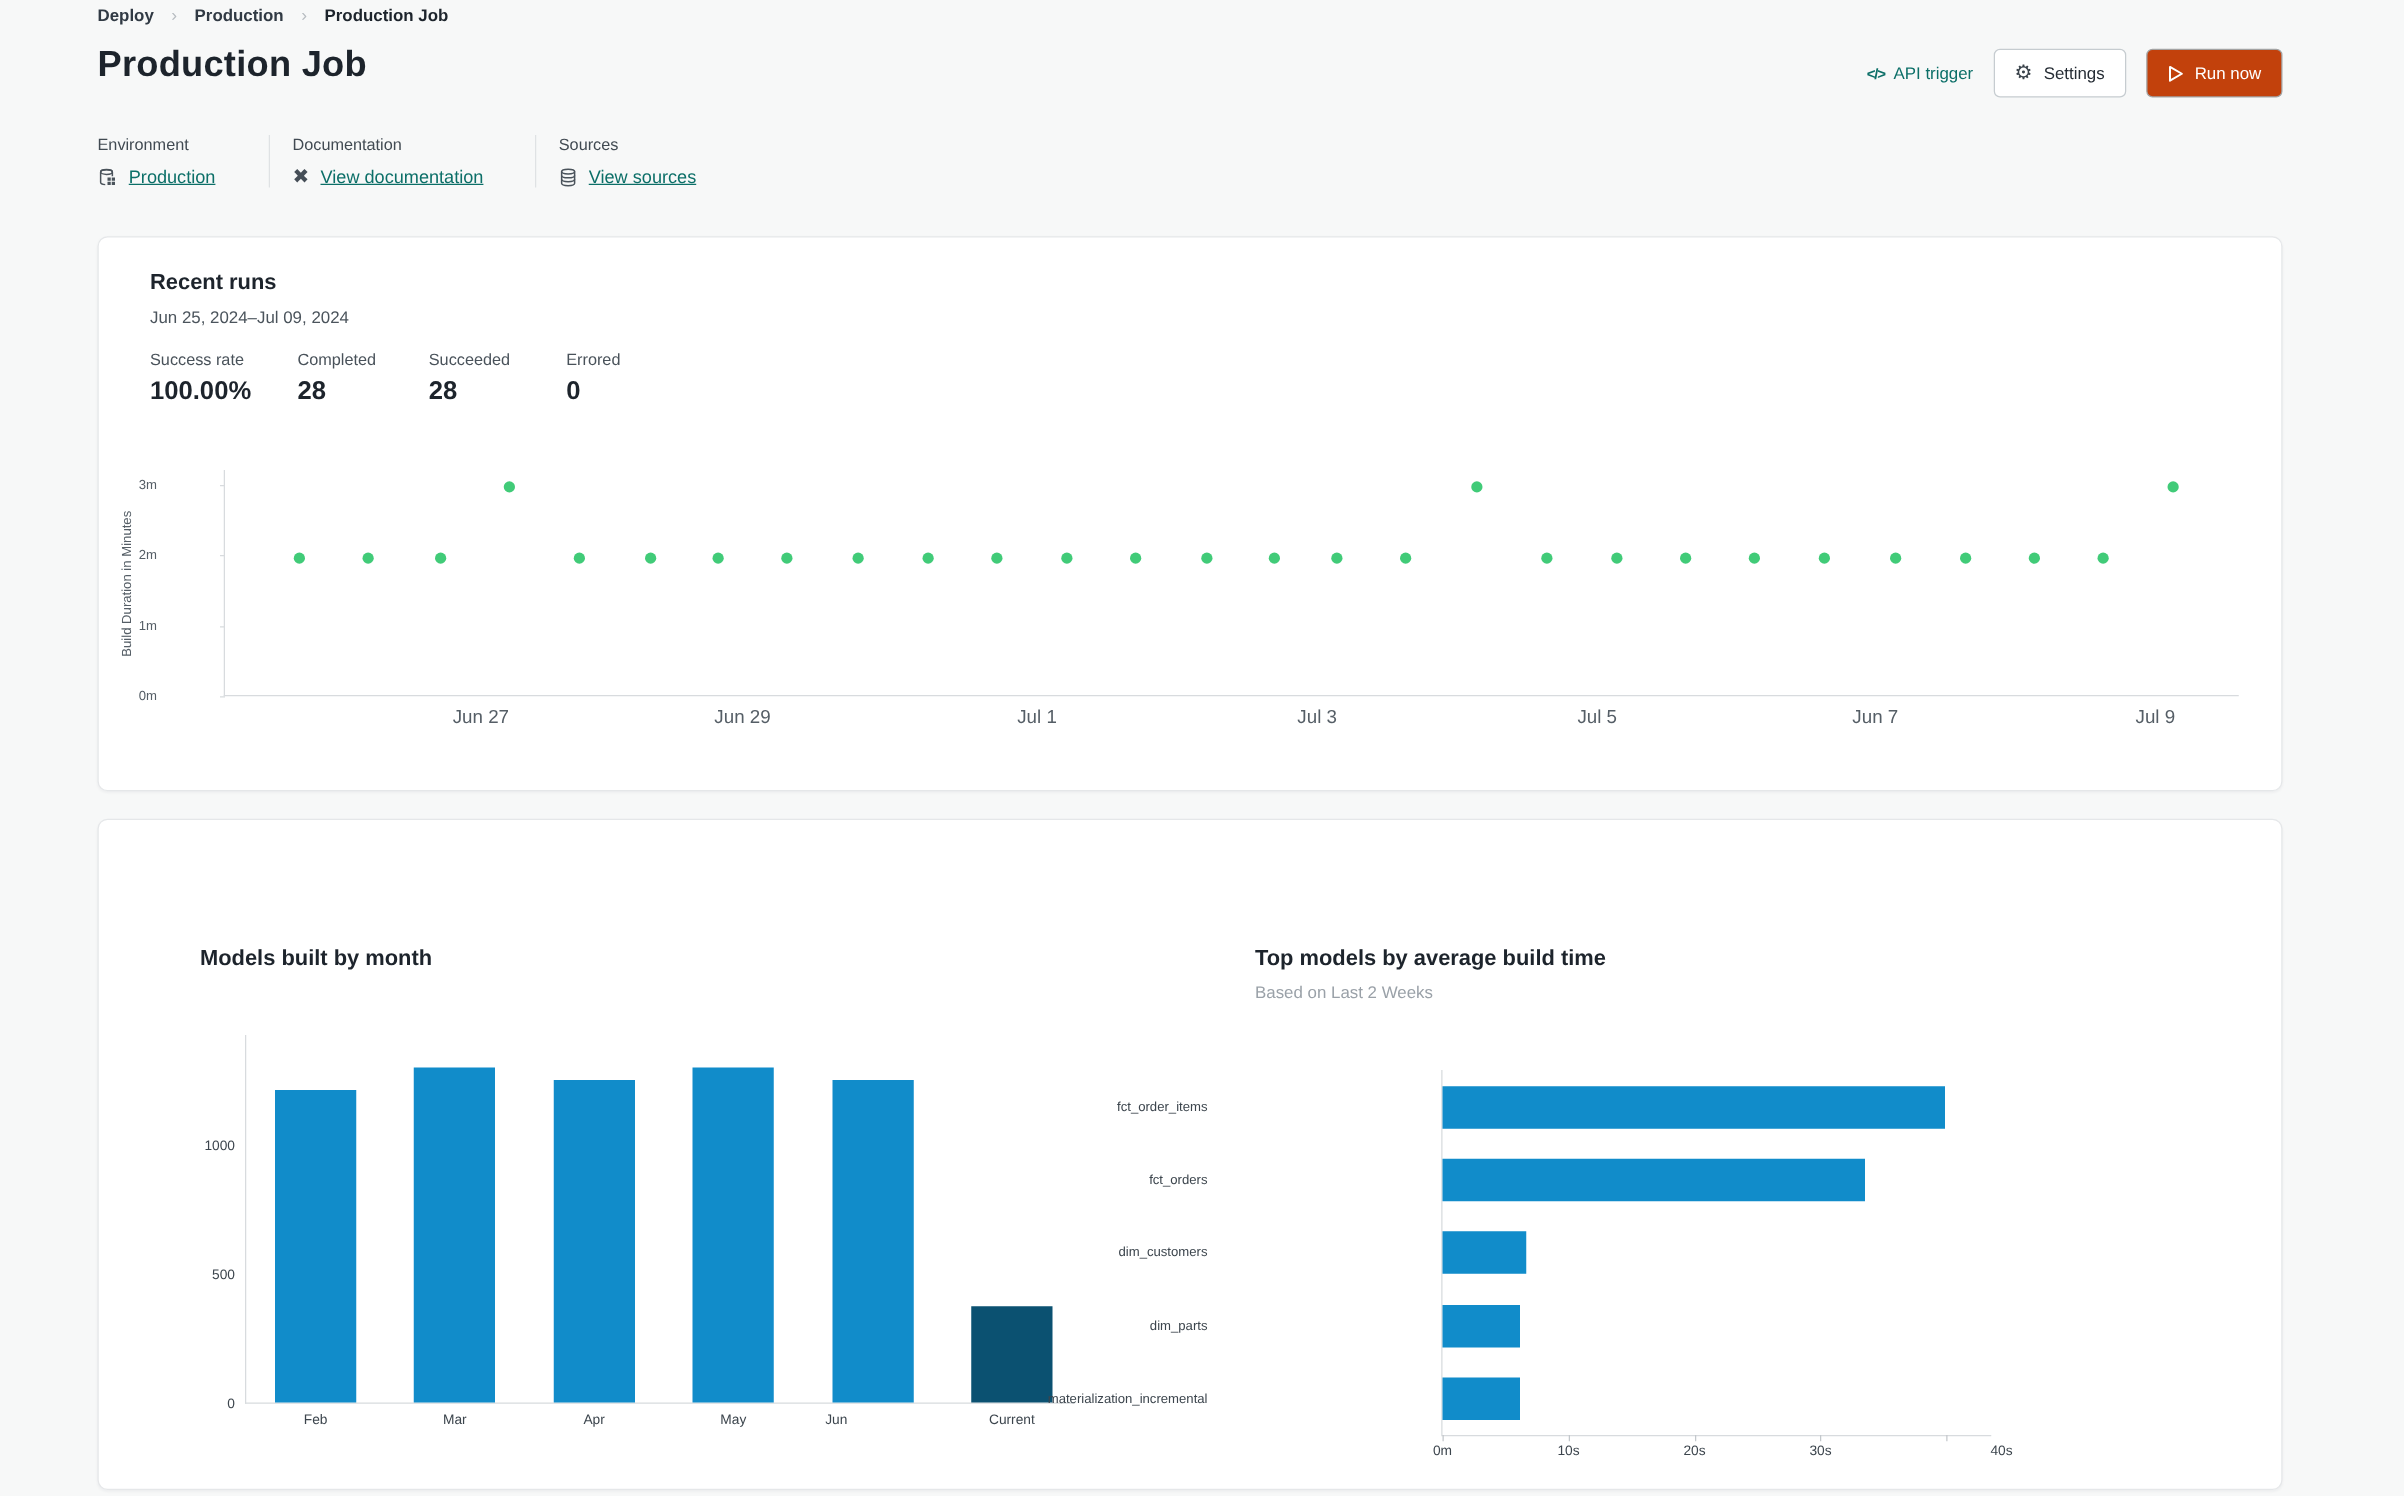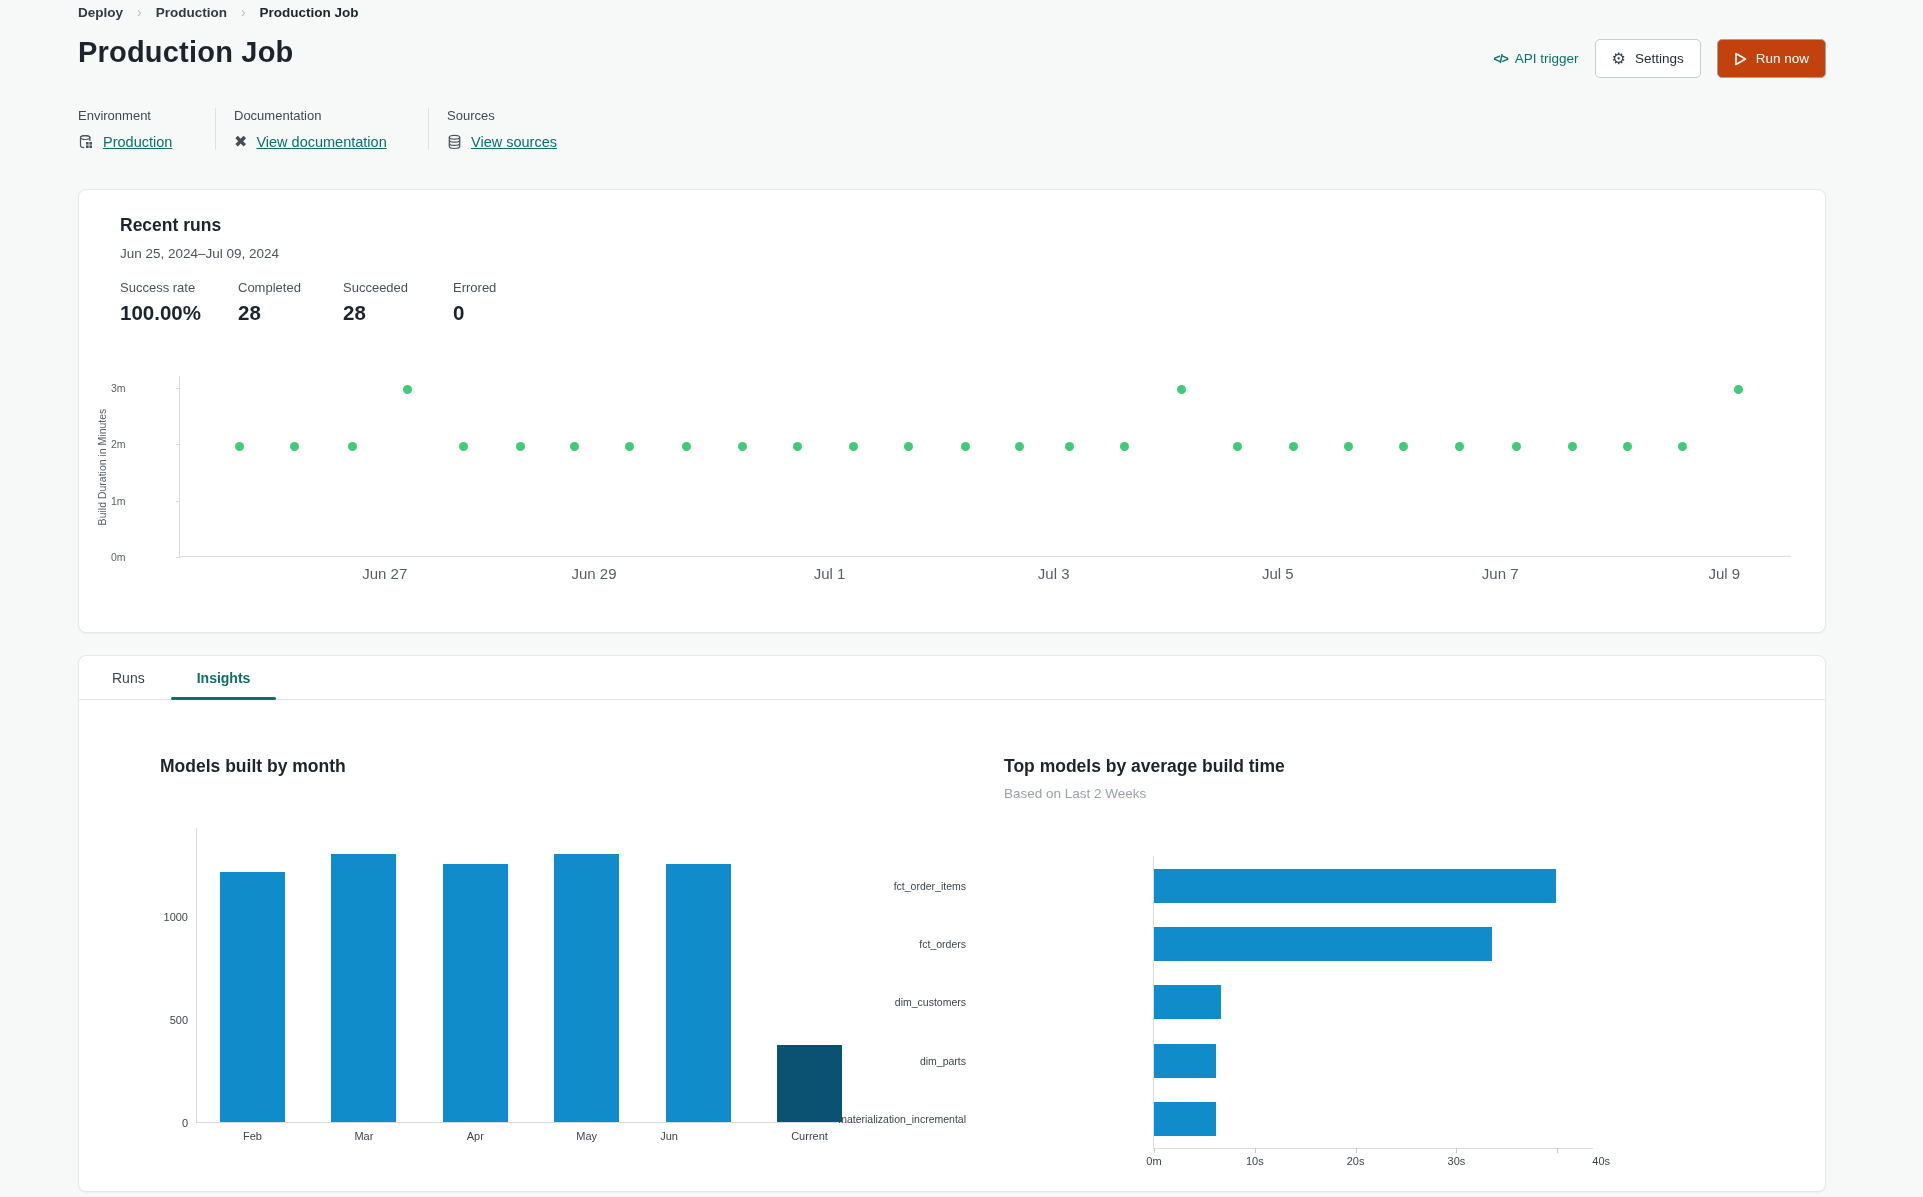--- a/index.html
+++ b/index.html
@@ -225,24 +225,20 @@
         <div class="scatter-dot" style="left: 1331.85px; top: 65.5299px; background: rgb(65, 203, 120);"></div>
         <div class="scatter-dot" style="left: 1388.27px; top: 65.5299px; background: rgb(65, 203, 120);"></div>
         <div class="scatter-dot" style="left: 1443.08px; top: 65.5299px; background: rgb(65, 203, 120);"></div>
         <div class="scatter-dot" style="left: 1497.88px; top: 65.5299px; background: rgb(65, 203, 120);"></div>
         <div class="scatter-dot" style="left: 1554.3px; top: 9.1999px; background: rgb(65, 203, 120);"></div>
       </div>
   </div>
 </section>
 
 <section class="card" id="tabs-card">
-  <div class="tab-bar">
-    <div class="tab">Runs</div>
-    <div class="tab active">Insights</div>
-  </div>
 
   <h3 class="chart-title" id="mbm-title">Models built by month</h3>
   <div id="mbm-plot">
       <div class="mbm-ytick" style="top: 289px;">0</div>
       <div class="mbm-ytick" style="top: 185.853px;">500</div>
       <div class="mbm-ytick" style="top: 82.7063px;">1000</div>
       <div class="mbm-bar" style="left: 23px; height: 249.615px; background: rgb(17, 140, 202);"></div>
       <div class="mbm-xlabel" style="left: 55.5px;">Feb</div>
       <div class="mbm-bar" style="left: 134.4px; height: 268.182px; background: rgb(17, 140, 202);"></div>
       <div class="mbm-xlabel" style="left: 166.9px;">Mar</div>

